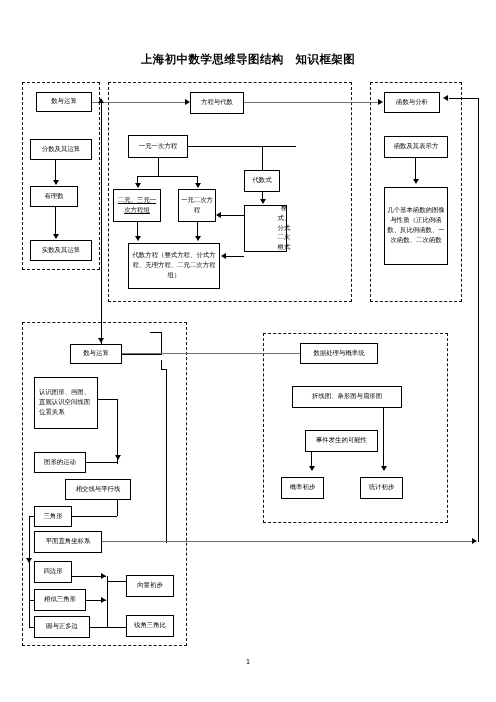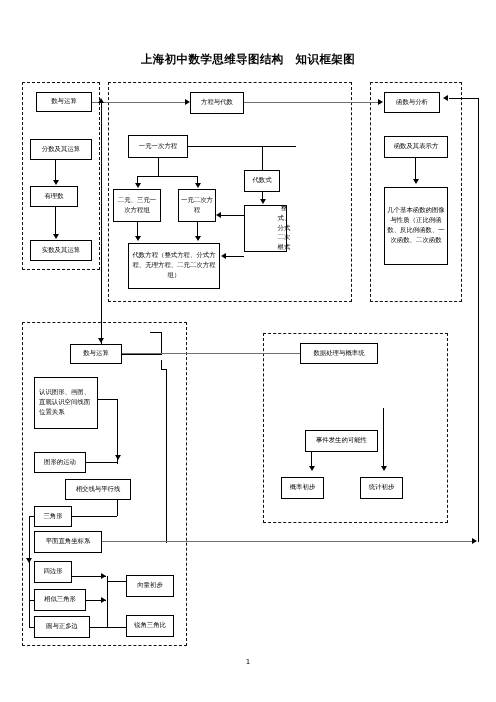--- a/index.html
+++ b/index.html
@@ -127,21 +127,21 @@
   <div class="ln v" style="left:55px; top:207px; height:28px;"></div>
   <div class="ah down" style="left:52.5px; top:234px;"></div>
 
   <div class="node" style="left:190px; top:92px; width:54px; height:22px;">方程与代数</div>
 
   <div class="node" style="left:128px; top:135px; width:60px; height:23px;">一元一次方程</div>
 
 
   <div class="node" style="left:244px; top:170px; width:36px; height:22px;">代数式</div>
 
-  <div class="node" style="left:113px; top:189px; width:48px; height:33px;">二元、三元一次方程组</div>
+  <div class="node" style="left:113px; top:189px; width:48px; height:33px;text-decoration:underline;">二元、三元一次方程组</div>
 
   <div class="node" style="left:178px; top:189px; width:38px; height:33px;">一元二次方程</div>
 
   <div class="node" style="left:244px; top:205px; width:32px; height:47px;padding-left:39px;">整式、分式二次根式</div>
 
   <div class="node" style="left:128px; top:243px; width:92px; height:46px;">代数方程（整式方程、分式方程、无理方程、二元二次方程组）</div>
 
   <div class="ln h" style="left:188px; top:146px; width:108px;"></div>
 
   <div class="ln v" style="left:262px; top:146px; height:24px;"></div>
@@ -238,20 +238,21 @@
   <div class="ah right" style="left:101px; top:573px;"></div>
   <div class="ln h" style="left:86px; top:600px; width:20px;"></div>
   <div class="ah right" style="left:101px; top:597px;"></div>
   <div class="ln v" style="left:107px; top:576px; height:51px;"></div>
   <div class="ln h" style="left:107px; top:581px; width:19px;"></div>
   <div class="ln h" style="left:107px; top:627px; width:19px;"></div>
   <div class="ln h" style="left:90px; top:627px; width:17px;"></div>
 
   <div class="node" style="left:300px; top:343px; width:78px; height:21px;">数据处理与概率统</div>
 
+  <div class="node" style="left:292px; top:386px; width:110px; height:22px;">折线图、条形图与扇形图</div>
 
   <div class="node" style="left:305px; top:430px; width:73px; height:22px;">事件发生的可能性</div>
 
   <div class="node" style="left:281px; top:477px; width:43px; height:22px;">概率初步</div>
 
   <div class="node" style="left:360px; top:477px; width:43px; height:22px;">统计初步</div>
 
   <div class="ln h grey" style="left:122px; top:353px; width:180px;"></div>
 
   <div class="ln v" style="left:383px; top:408px; height:60px;"></div>

